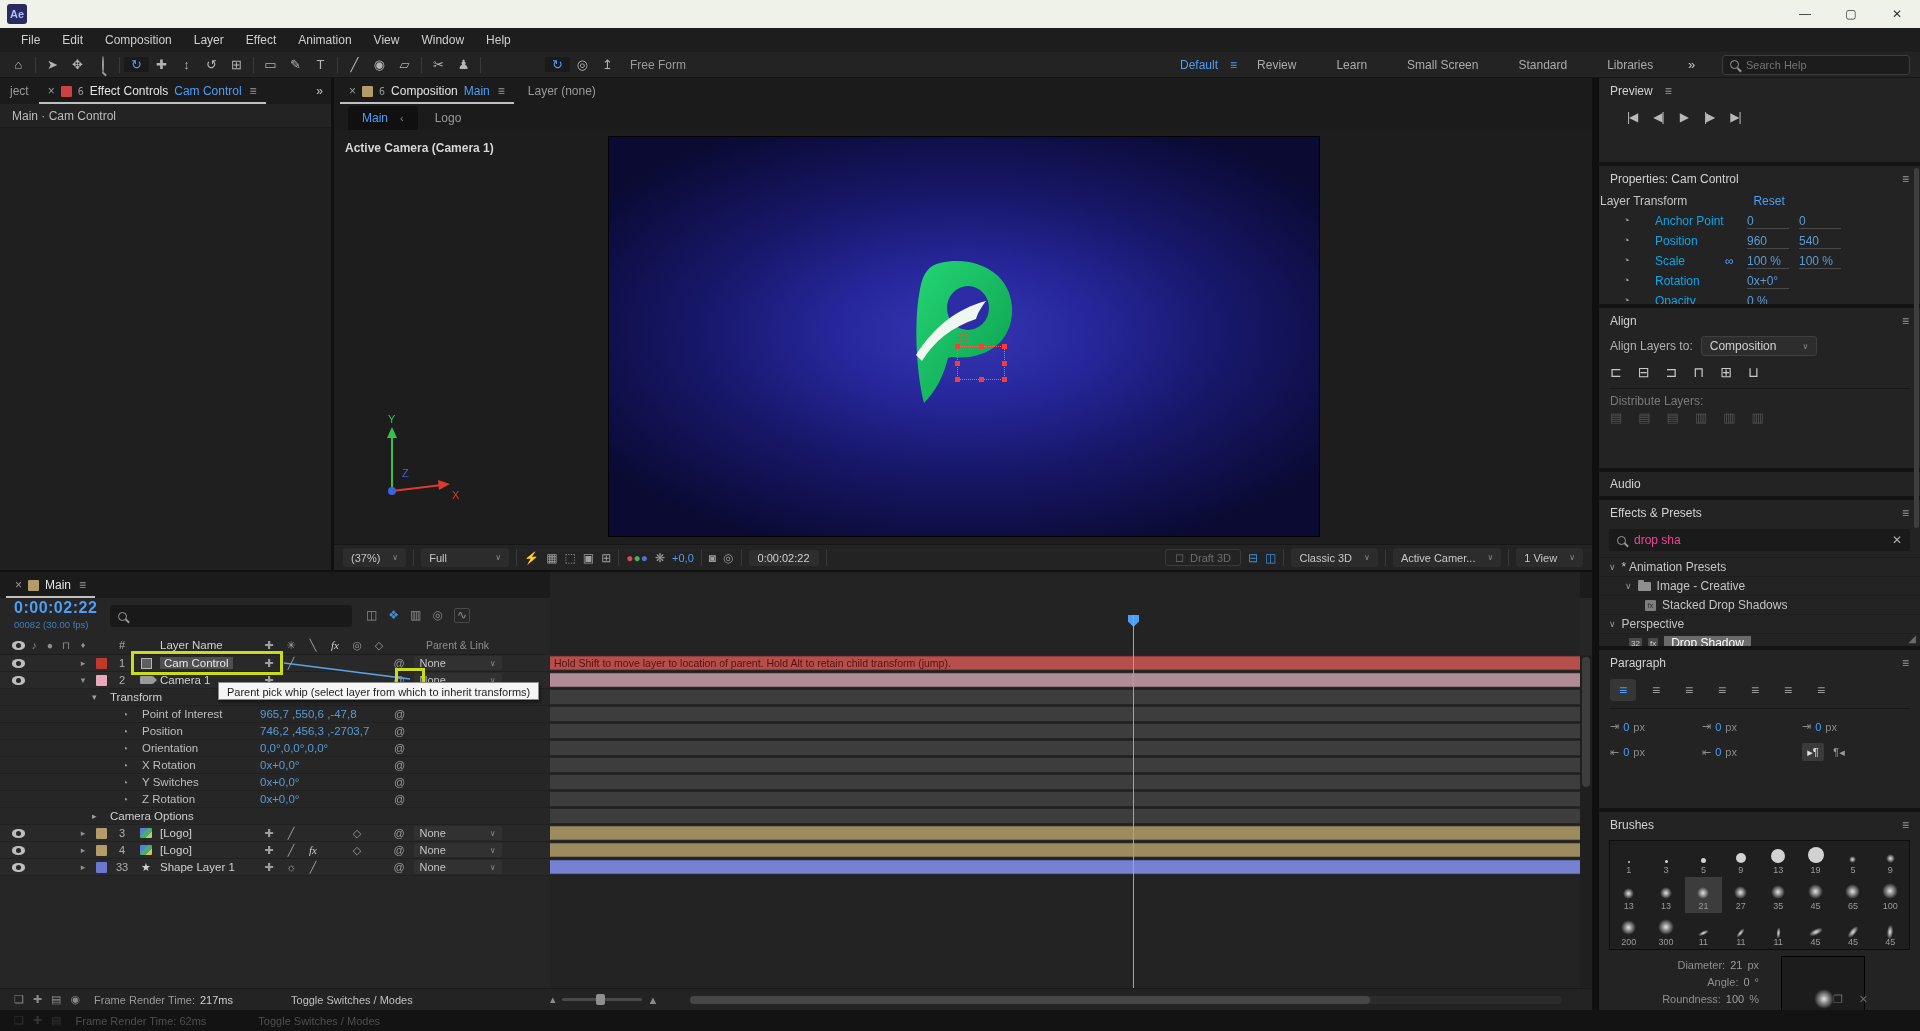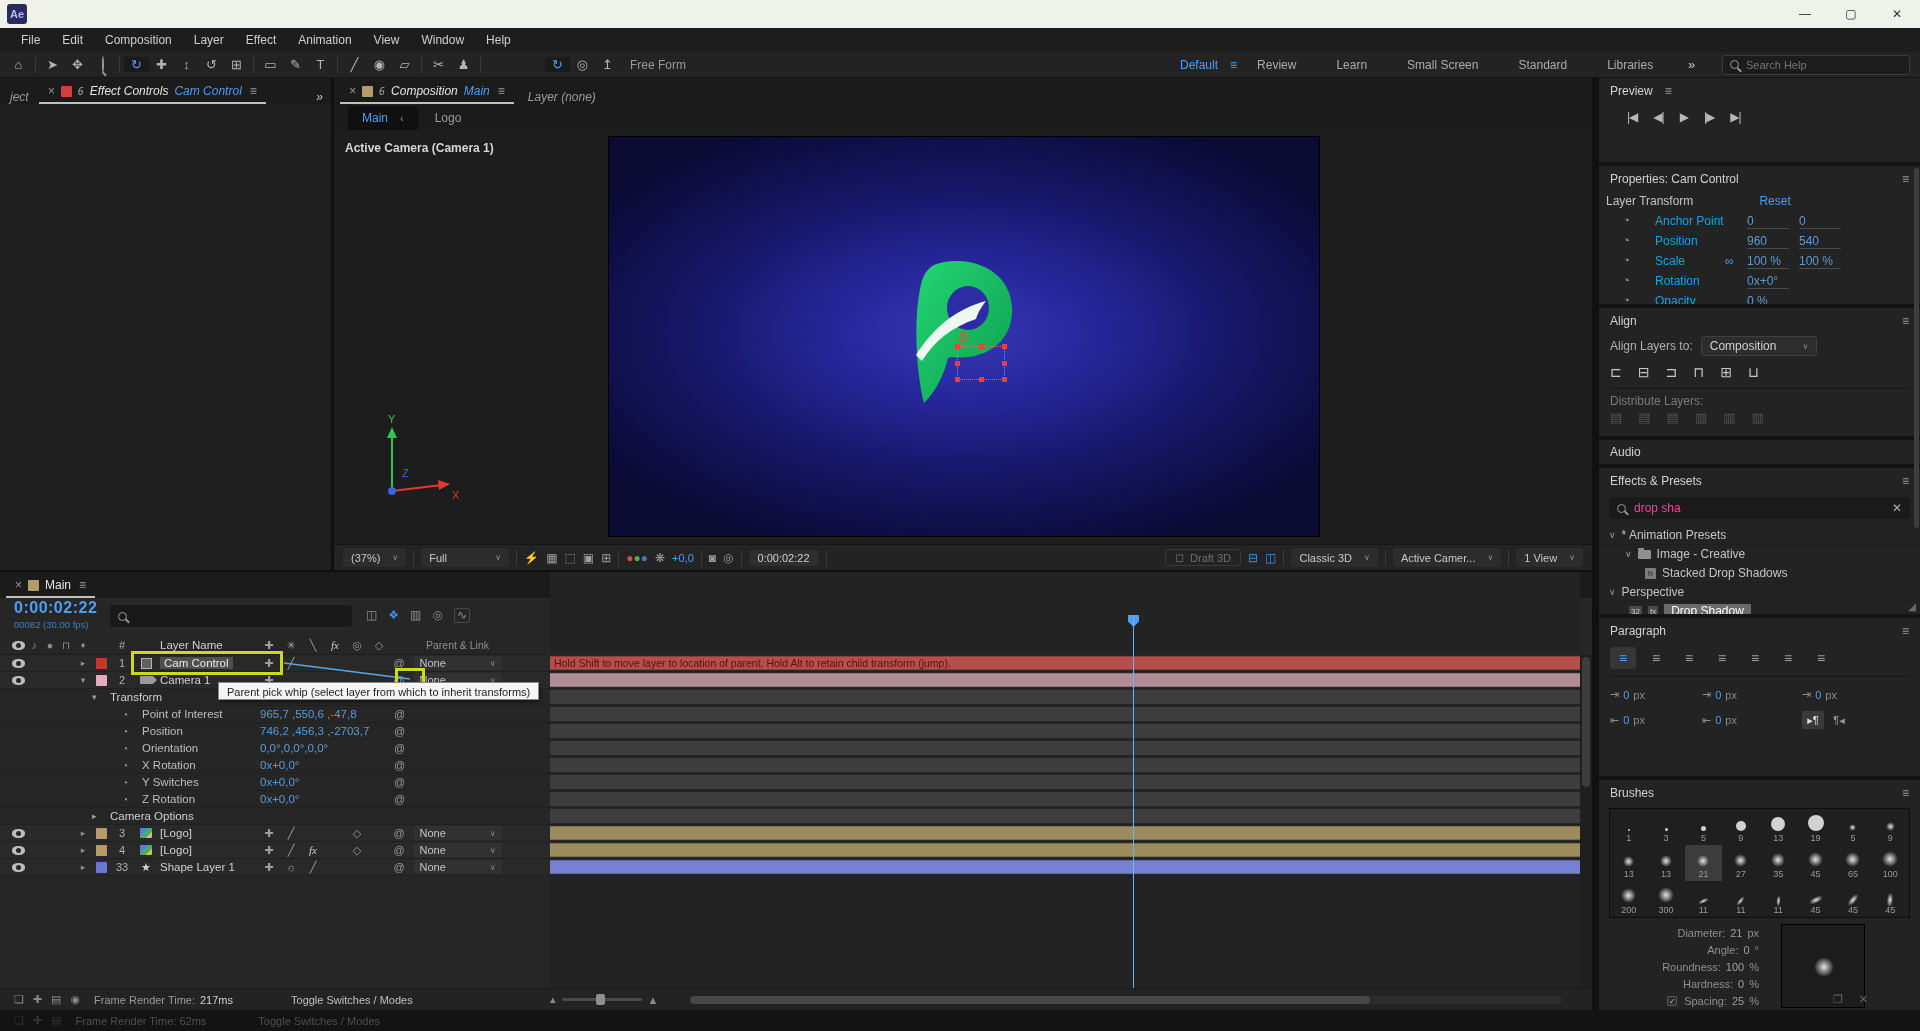--- a/index.html
+++ b/index.html
@@ -31,21 +31,21 @@
 .ws-menu { color:#4d9ef6; font-size:12px; margin-left:-8px; }
 .ws-overflow { position:absolute; left:1688px; color:#c8c8c8; font-size:13px; }
 .help-search { position:absolute; left:1722px; width:188px; height:20px; background:#1c1c1c; border:1px solid #3c3c3c; border-radius:3px; display:flex; align-items:center; padding:0 7px; gap:7px; }
 .help-search input { background:transparent; border:none; outline:none; color:#9a9a9a; font-size:11px; width:130px; font-family:"Liberation Sans", sans-serif; }
 
 
 .mag { width:9px; height:9px; border:1.5px solid #9a9a9a; border-radius:50%; position:relative; flex:none; }
 .mag::after { content:""; position:absolute; width:5px; height:1.5px; background:#9a9a9a; transform:rotate(45deg); right:-4px; bottom:-2px; }
 
 
-.tabbar { height:26px; background:#1b1b1b; display:flex; align-items:flex-end; font-size:12px; flex:none;font-style:italic; }
+.tabbar { height:26px; background:#1b1b1b; display:flex; align-items:center; font-size:12px; flex:none; }
 .ptab { display:flex; align-items:center; gap:6px; padding:0 9px; height:26px; box-shadow:inset 0 -2px 0 #c0c0c0; }
 .ptab .t-close { color:#9a9a9a; }
 .swatch { width:11px; height:11px; border-radius:1px; }
 .t-lock { color:#9a9a9a; font-size:10px; font-family:"DejaVu Sans Mono", monospace; }
 .t-title { color:#e4e4e4; }
 .t-target { color:#4d9ef6; }
 .t-menu { color:#9a9a9a; margin-left:2px; }
 .tab-frag { color:#9a9a9a; padding:0 10px; }
 .tab-idle { color:#9a9a9a; padding:0 14px; }
 
@@ -89,21 +89,21 @@
 
 .right-sidebar { position:absolute; left:1599px; top:78px; width:321px; height:932px; background:#141414; display:flex; flex-direction:column; gap:4px; }
 .sb-panel { background:#232323; overflow:hidden; position:relative; }
 .sb-head { height:26px; display:flex; align-items:center; padding:0 11px; color:#d2d2d2; font-size:12px; flex:none; }
 .sb-menu-r { margin-left:auto; color:#9a9a9a; }
 .sb-menu-n { margin-left:12px; color:#9a9a9a; }
 .sb-scroll { position:absolute; right:1px; top:90px; width:5px; height:360px; background:#3e3e3e; border-radius:3px; z-index:3; }
 
 .transport { display:flex; gap:16px; padding:6px 0 0 28px; color:#b8b8b8; font-size:12px; letter-spacing:-1px; }
 
-.props-sec { display:flex; align-items:flex-end; padding:2px 7px 4px; }
+.props-sec { display:flex; align-items:flex-end; padding:2px 1px 4px; }
 .props-sec .sec-label { color:#c4c4c4; }
 .props-sec .reset { color:#4d9ef6; margin-left:66px; }
 .prop-row { height:20px; position:relative; }
 .prop-row .sw { position:absolute; left:24px; top:2px; color:#9a9a9a; font-size:11px; }
 .prop-row .lbl { position:absolute; left:56px; top:2px; color:#0ea5e9; }
 .prop-row .link { position:absolute; left:126px; top:2px; color:#4d9ef6; }
 .prop-row .v1 { position:absolute; left:148px; top:2px; }
 .prop-row .v2 { position:absolute; left:200px; top:2px; }
 .pval { color:#5b9bd5; border-bottom:1px solid #4a4a4a; min-width:42px; display:inline-block; }
 
@@ -320,20 +320,21 @@
     <div class="ptab">
       <span class="t-close">×</span>
       <span class="swatch" style="background:#cf4040"></span>
       <span class="t-lock">6</span>
       <span class="t-title">Effect Controls</span>
       <span class="t-target">Cam Control</span>
       <span class="t-menu">≡</span>
     </div>
     <span class="lp-overflow">»</span>
   </div>
+  <div class="breadcrumb">Main · Cam Control</div>
   <div class="lp-body"></div>
 </div>
 
 <div class="center-panel">
   <div class="tabbar">
     <div class="ptab" style="margin-left:6px">
       <span class="t-close">×</span>
       <span class="swatch" style="background:#b59a6a"></span>
       <span class="t-lock">6</span>
       <span class="t-title">Composition</span>
@@ -496,21 +497,21 @@
       <span class="lbl">Rotation</span>
       <span class="v1 pval">0x+0°</span>
     </div>
     <div class="prop-row">
       <span class="sw">◔</span>
       <span class="lbl">Opacity</span>
       <span class="v1 pval">0 %</span>
     </div>
   </div>
 
-  <div class="sb-panel" style="height:128px">
+  <div class="sb-panel" style="height:160px">
     <div class="sb-head">
       <span>Align</span>
       <span class="sb-menu-r">≡</span>
     </div>
     <div class="align-row1">
       <span>Align Layers to:</span>
       <div class="align-dd">
         <span>Composition</span>
           <span class="caret">∨</span>
       </div>

